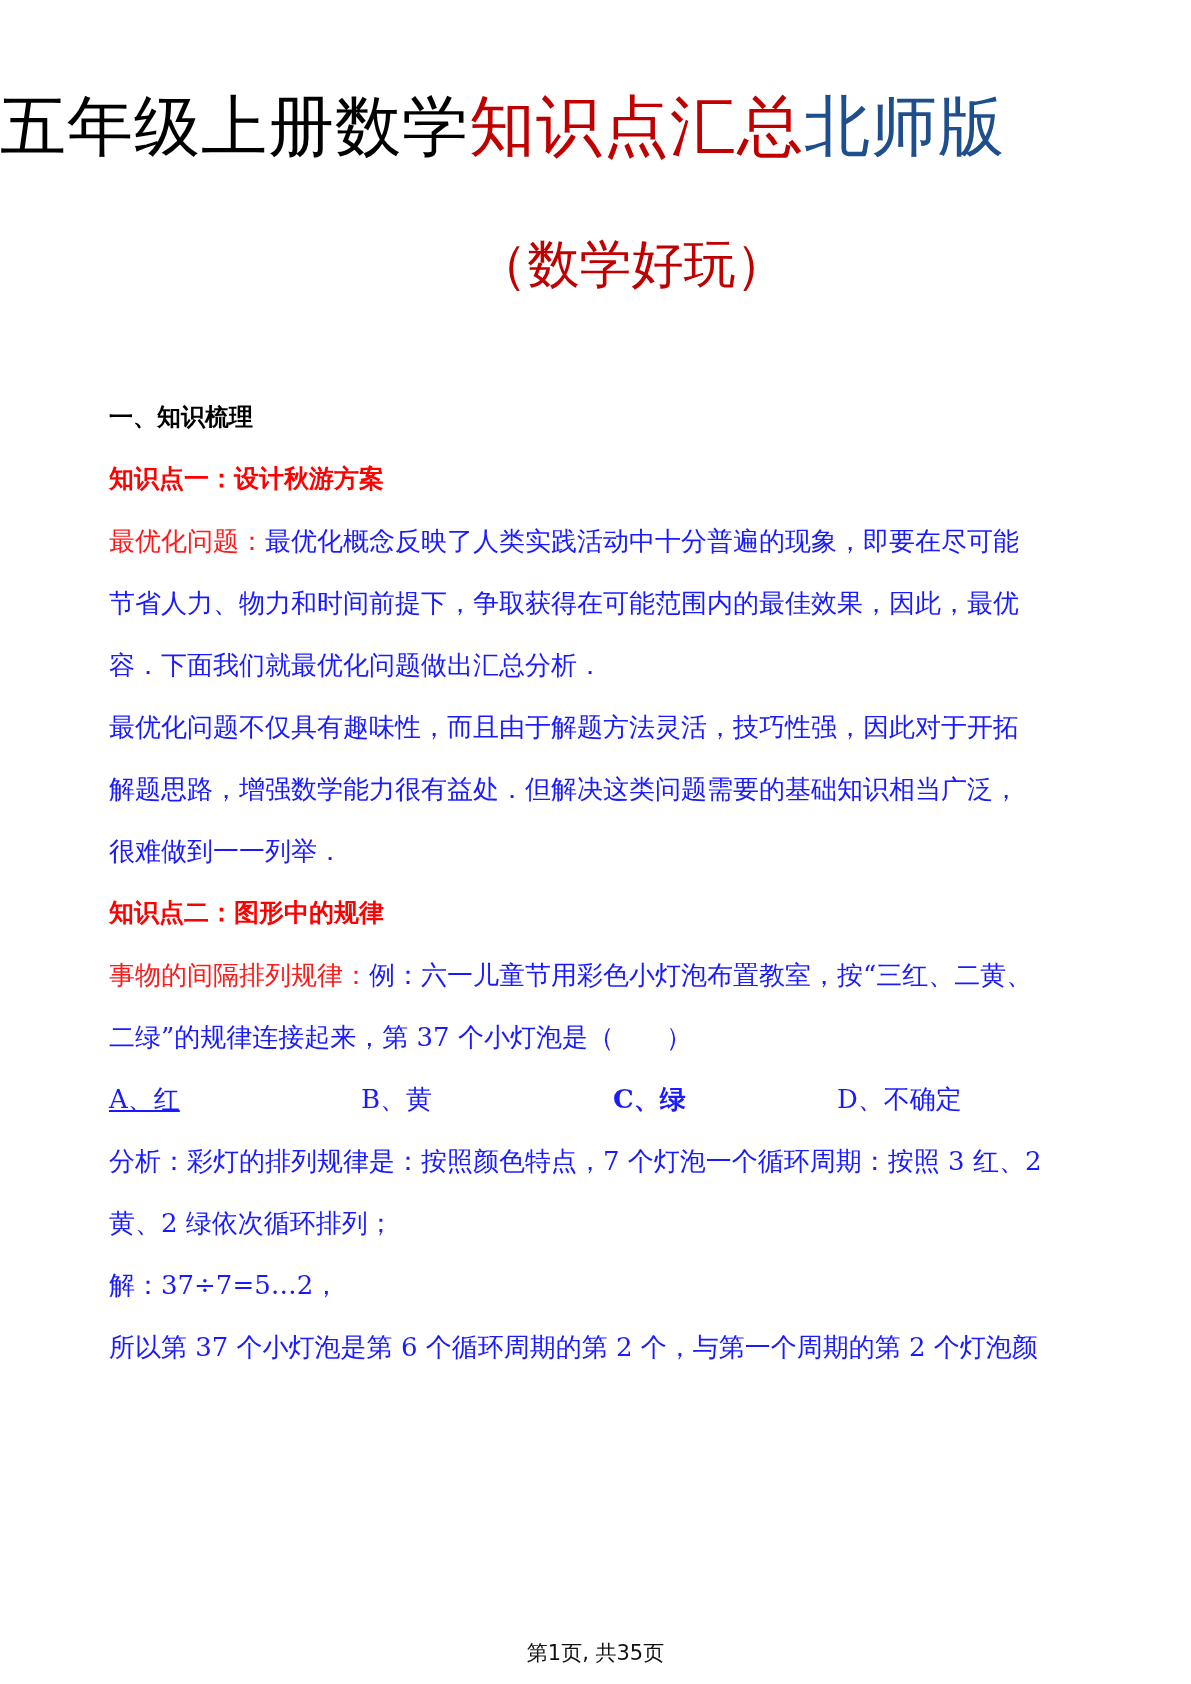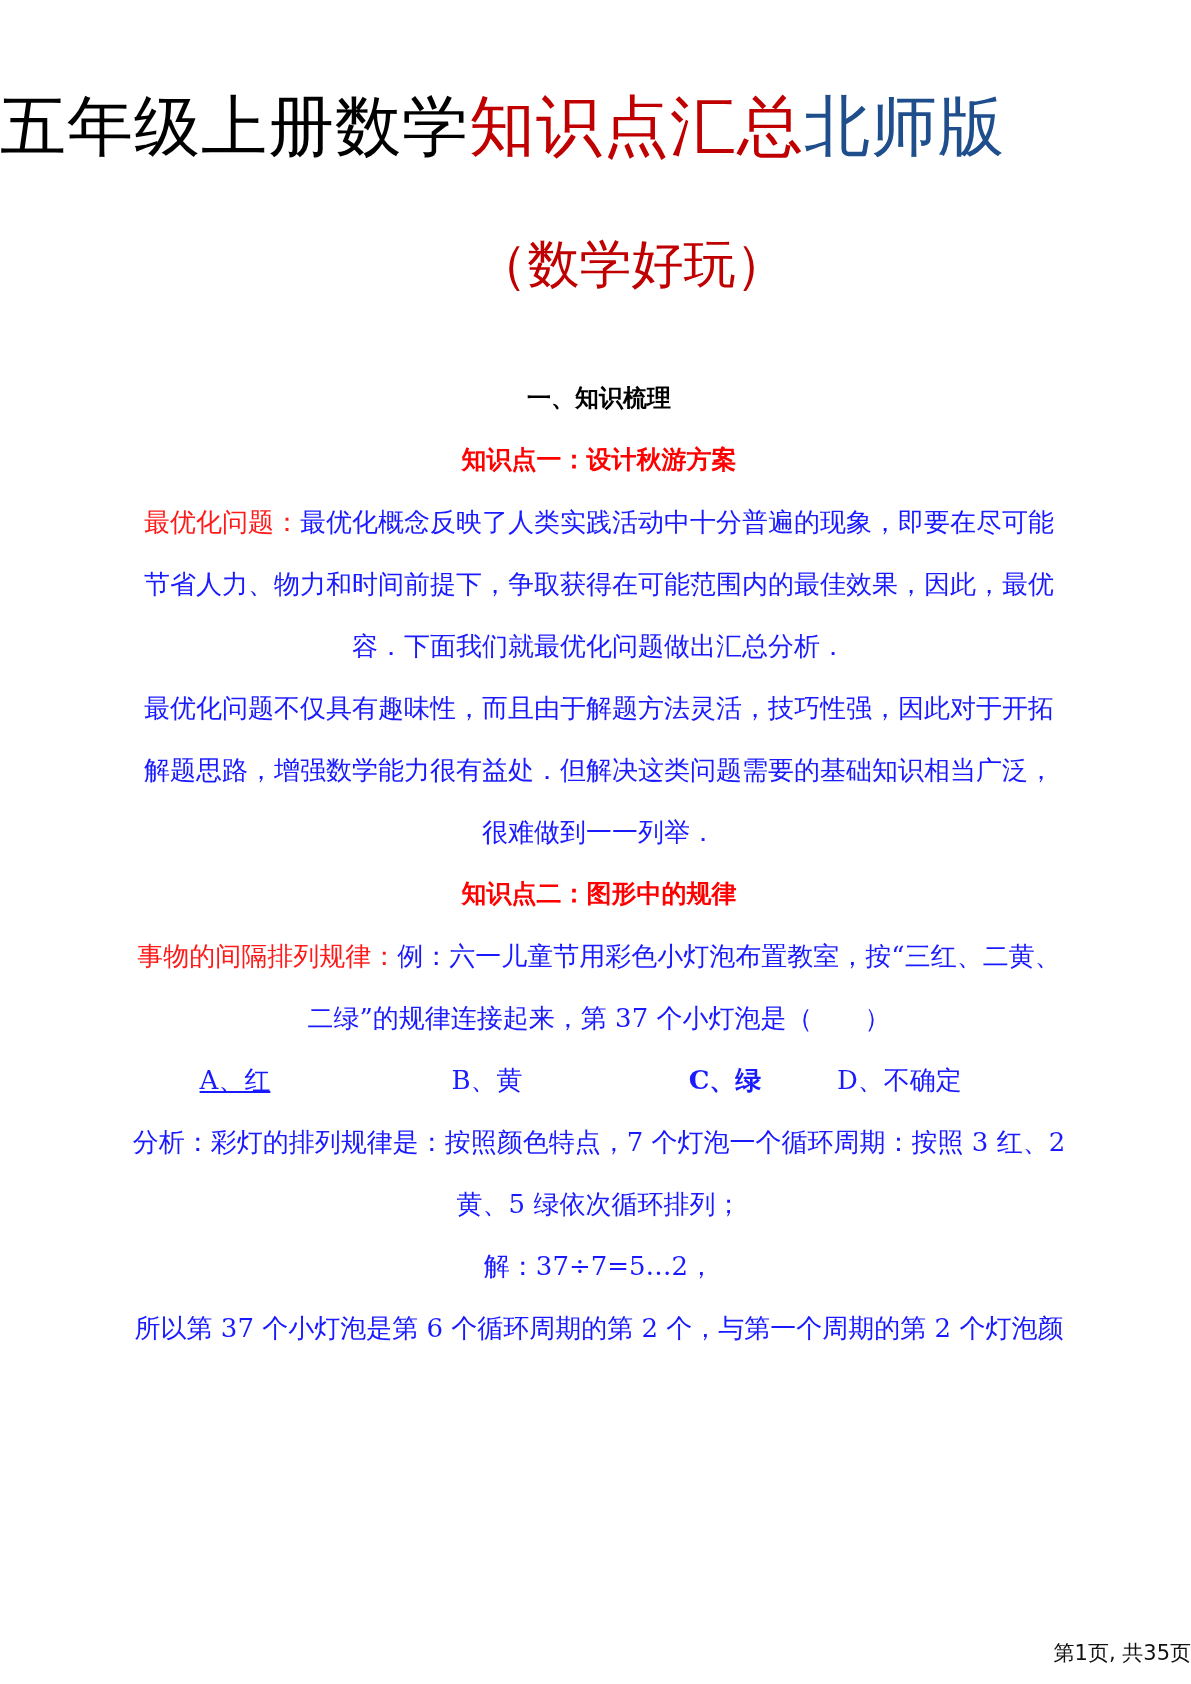--- a/index.html
+++ b/index.html
@@ -37,24 +37,23 @@
       text-align: center;
       font-family: "DejaVu Sans", "Liberation Sans", sans-serif;
       font-size: 52px;
       line-height: 64px;
       color: #c00000;
       white-space: nowrap;
       padding-left: 36px;
     }
     .content {
       position: absolute;
-      top: 382px;
+      top: 401px;
       left: 109px;
       width: 980px;
-      text-align: center;
     }
     .line {
       height: 62px;
       font-size: 26px;
       line-height: 32px;
       white-space: nowrap;
       color: #1a1aff;
     }
     .section-heading {
       font-family: "DejaVu Sans", "Liberation Sans", sans-serif;
@@ -77,21 +76,21 @@
       display: inline-block;
     }
     .opt-a { width: 252px; text-decoration: underline; }
     .opt-b { width: 252px; }
     .opt-c { width: 224px; font-weight: bold; }
     .footer {
       position: absolute;
       top: 1640px;
       left: 0;
       width: 1191px;
-      text-align: right;
+      text-align: center;
       font-family: "DejaVu Sans", "Liberation Sans", sans-serif;
       font-size: 21px;
       line-height: 26px;
       color: #111111;
     }
   </style>
 </head>
 <body>
 
 <div>
@@ -125,21 +124,21 @@
     <div class="line">二绿”的规律连接起来，第 37 个小灯泡是（　　）</div>
 
     <div class="line options">
       <span class="opt-a">A、红</span>
       <span class="opt-b">B、黄</span>
       <span class="opt-c">C、绿</span>
       <span class="opt-d">D、不确定</span>
     </div>
 
     <div class="line">分析：彩灯的排列规律是：按照颜色特点，7 个灯泡一个循环周期：按照 3 红、2</div>
-    <div class="line">黄、5 绿依次循环排列；</div>
+    <div class="line">黄、2 绿依次循环排列；</div>
     <div class="line">解：37÷7=5…2，</div>
     <div class="line">所以第 37 个小灯泡是第 6 个循环周期的第 2 个，与第一个周期的第 2 个灯泡颜</div>
 
   </div>
 
   <div class="footer">第1页, 共35页</div>
 
 </div>
 
 </body></html>

